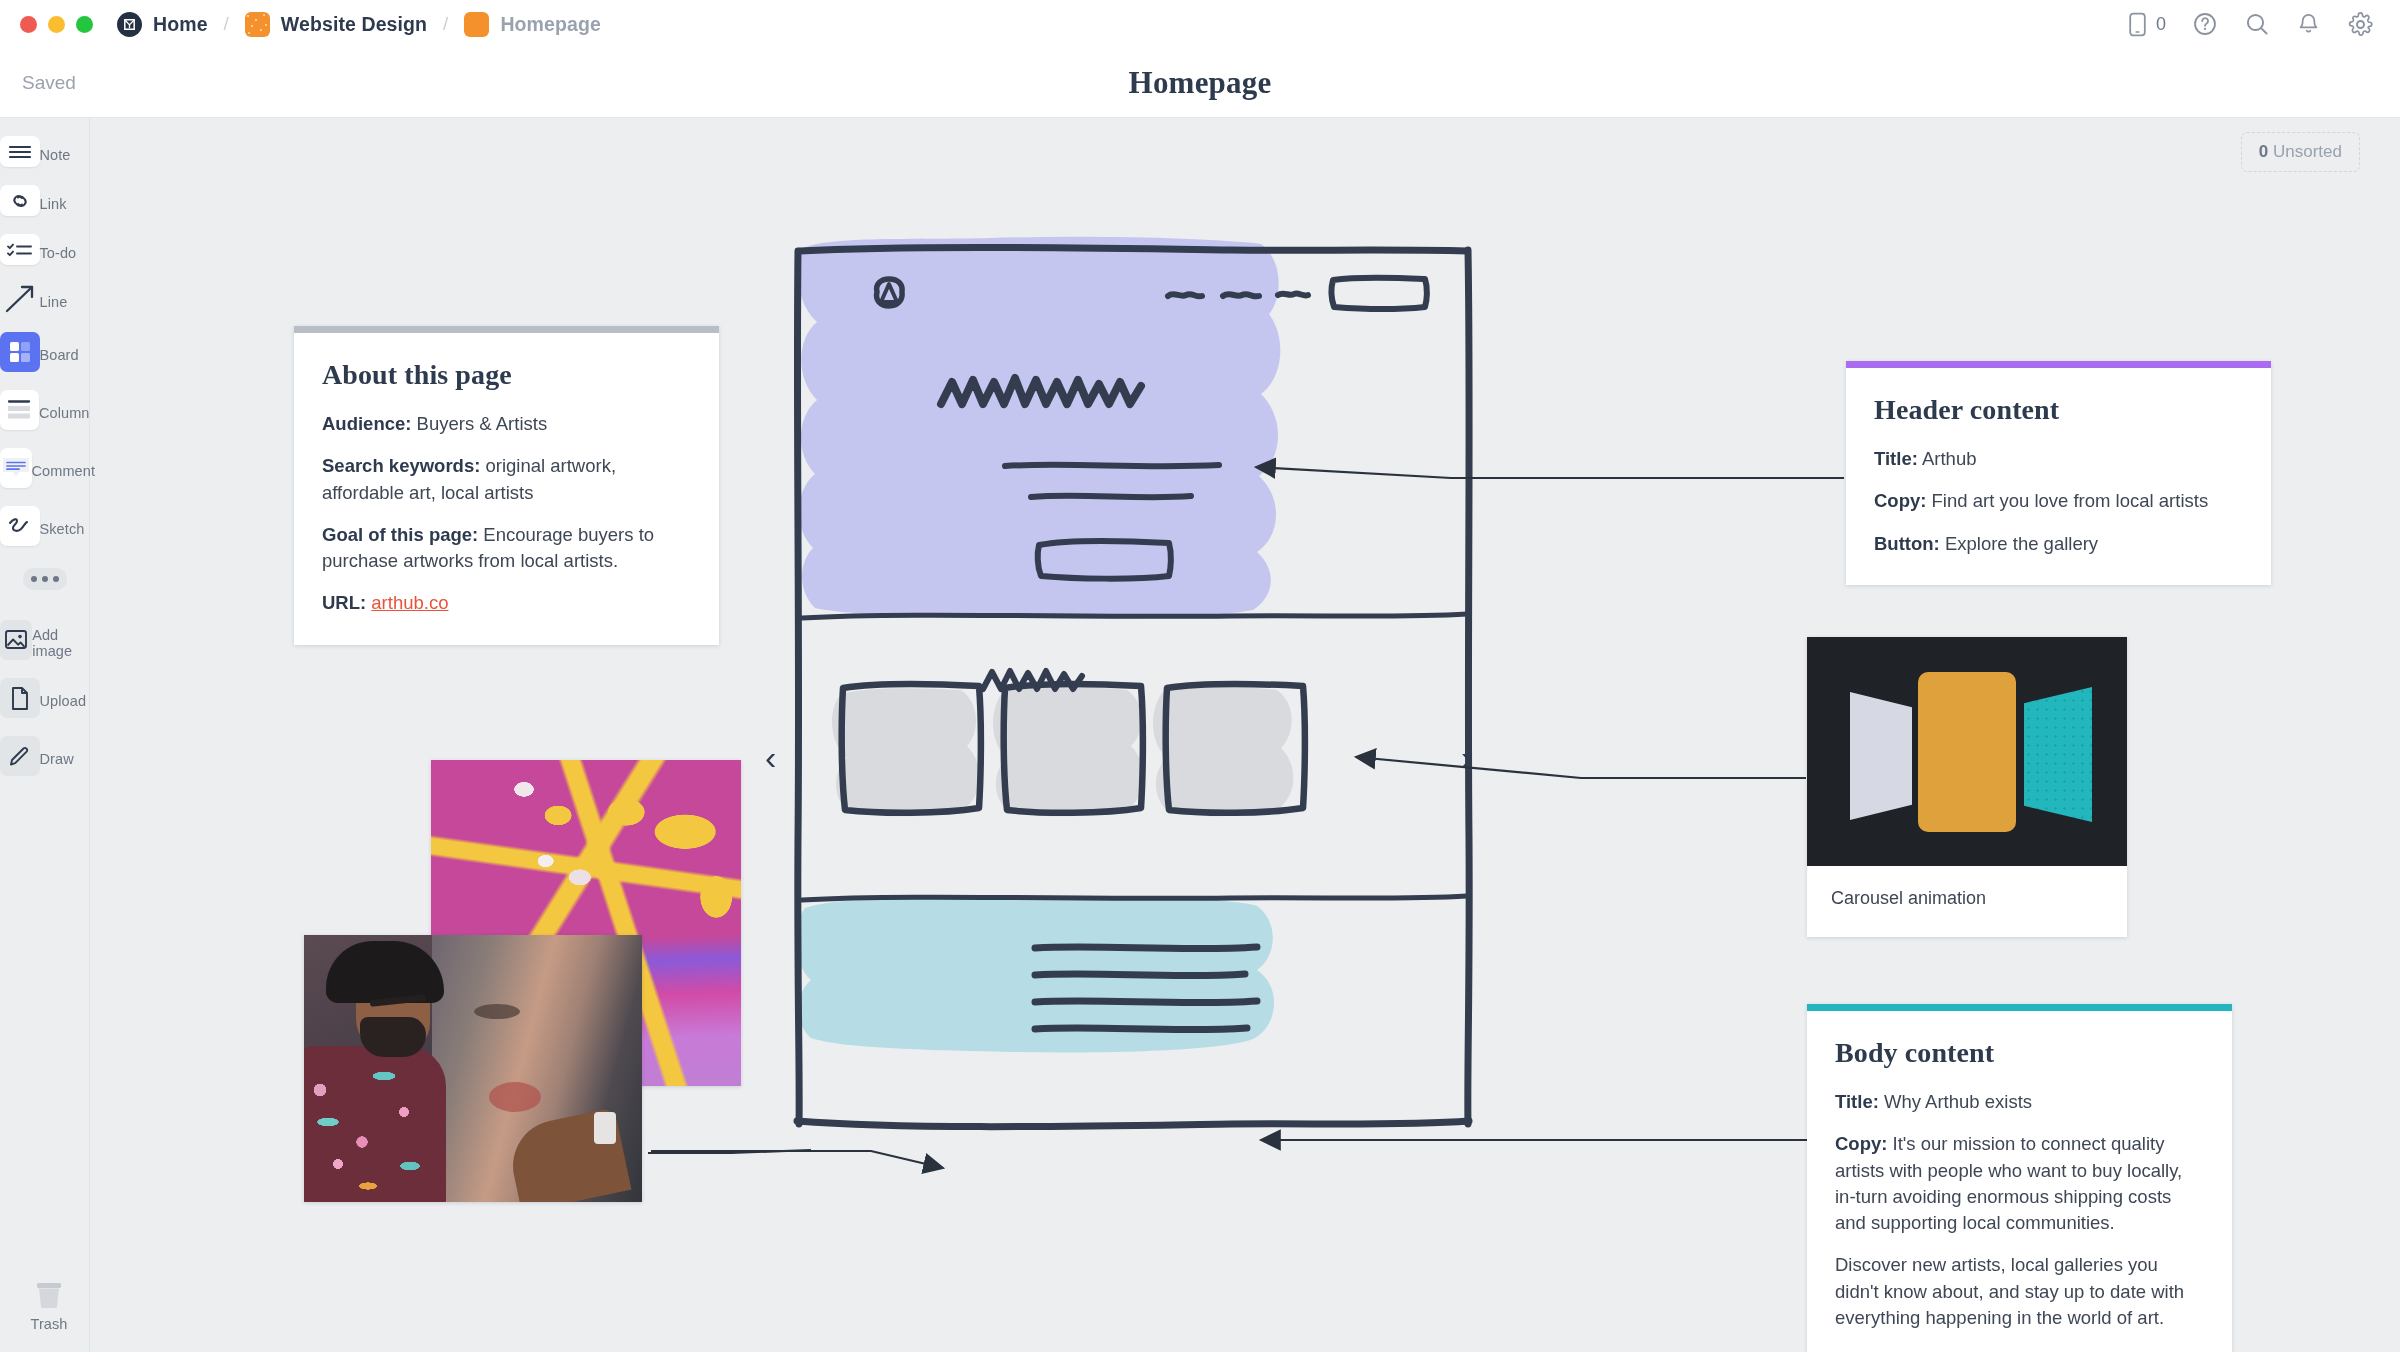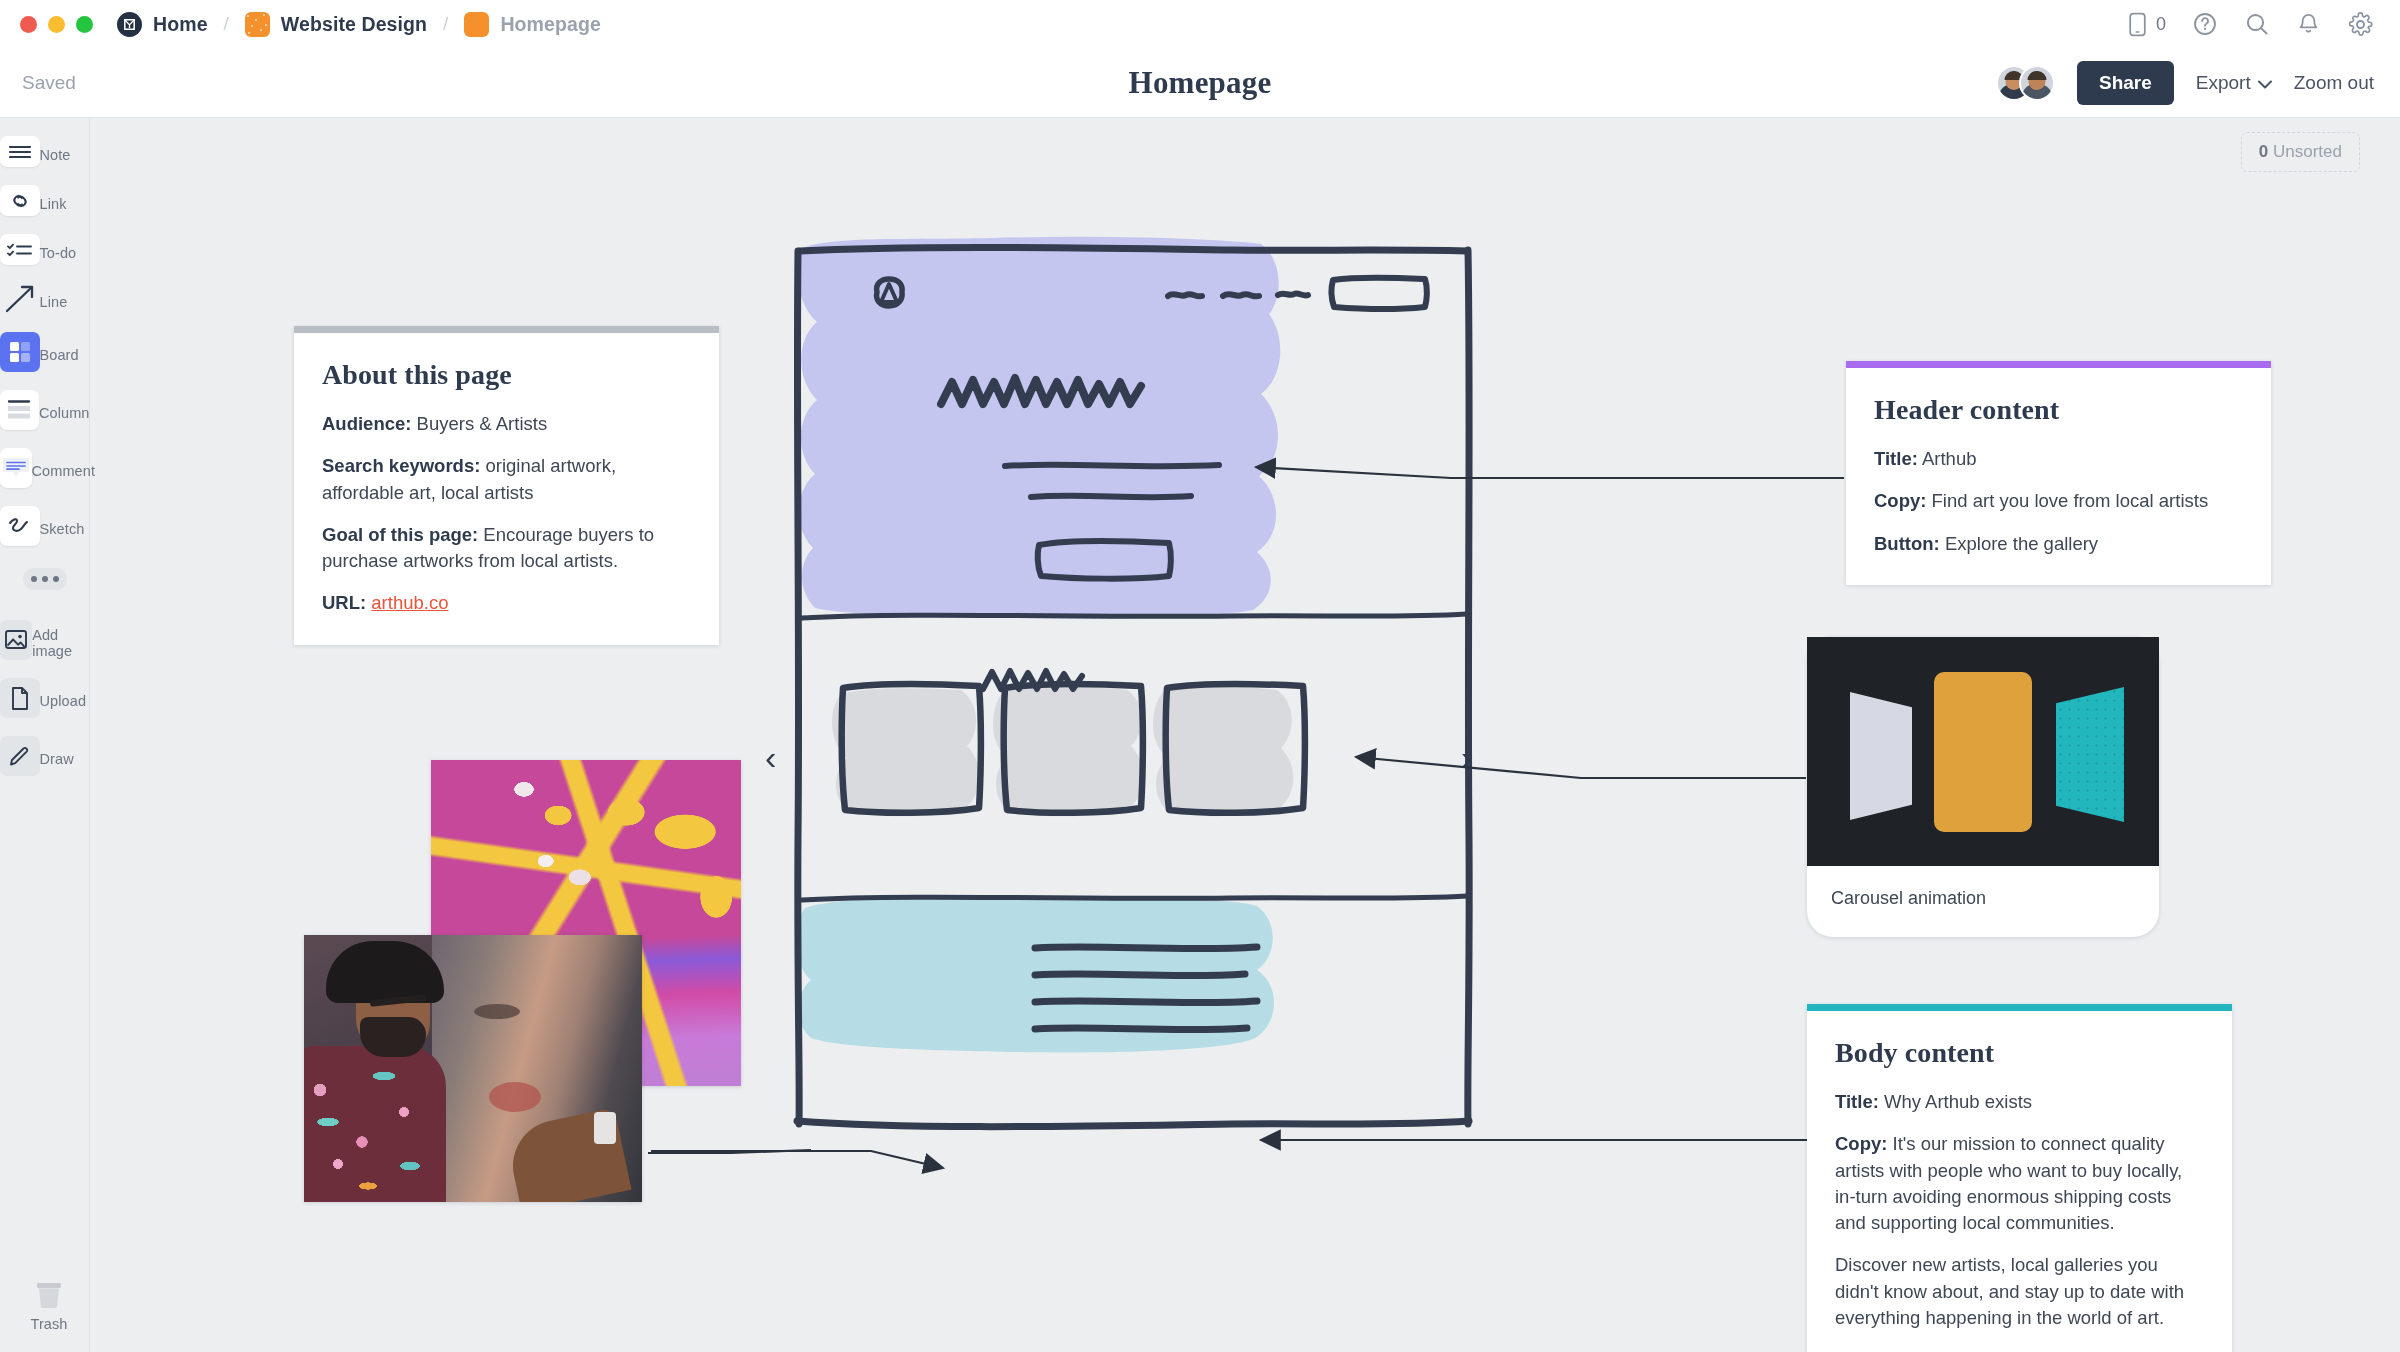--- a/index.html
+++ b/index.html
@@ -128,21 +128,21 @@
   .lnk { color: #e8543b; text-decoration: underline; }
 
   #about-card { left: 203px; top: 208px; width: 425px; }
   #about-card .card-bar { background: #b9bec6; }
   #header-card { left: 1755px; top: 243px; width: 425px; }
   #header-card .card-bar { background: #a96bf0; }
   #body-card  { left: 1716px; top: 886px; width: 425px; }
   #body-card .card-bar  { background: #23b5bf; }
 
   
-  #carousel-card { left: 1716px; top: 519px; width: 352px; background: #fff; box-shadow: 0 1px 4px rgba(30,40,60,.14); position: absolute; border-radius: 26px; }
+  #carousel-card { left: 1716px; top: 519px; width: 320px; background: #fff; box-shadow: 0 1px 4px rgba(30,40,60,.14); position: absolute; }
   .vid { height: 229px; background: #1f2227; position: relative; overflow: hidden; }
   .vid .pane { position: absolute; }
   .vid .left-pane {
     left: 43px; top: 55px; width: 62px; height: 128px;
     background: #d6d8e3;
     clip-path: polygon(0 0, 100% 12%, 100% 88%, 0 100%);
   }
   .vid .right-pane {
     right: 35px; top: 50px; width: 68px; height: 135px;
     background: #22b6bd;
@@ -282,44 +282,20 @@
           <circle cx="12" cy="12" r="3.1" fill="none" stroke="#8b93a1" stroke-width="1.7"></circle>
           <path d="M19.2 14a1.5 1.5 0 00.3 1.7l.1.1a1.8 1.8 0 11-2.6 2.6l-.1-.1a1.5 1.5 0 00-1.7-.3 1.5 1.5 0 00-.9 1.4v.2a1.8 1.8 0 01-3.6 0v-.1a1.5 1.5 0 00-1-1.4 1.5 1.5 0 00-1.7.3l-.1.1a1.8 1.8 0 11-2.6-2.6l.1-.1a1.5 1.5 0 00.3-1.7 1.5 1.5 0 00-1.4-.9h-.2a1.8 1.8 0 010-3.6h.1a1.5 1.5 0 001.4-1 1.5 1.5 0 00-.3-1.7l-.1-.1A1.8 1.8 0 017.3 4.7l.1.1a1.5 1.5 0 001.7.3H9.2a1.5 1.5 0 00.9-1.4v-.2a1.8 1.8 0 013.6 0v.1a1.5 1.5 0 00.9 1.4 1.5 1.5 0 001.7-.3l.1-.1a1.8 1.8 0 112.6 2.6l-.1.1a1.5 1.5 0 00-.3 1.7v.1a1.5 1.5 0 001.4.9h.2a1.8 1.8 0 010 3.6h-.1a1.5 1.5 0 00-1.4.9z" fill="none" stroke="#8b93a1" stroke-width="1.5" stroke-linejoin="round"></path>
         </svg>
     </span>
   </div>
 </div>
 
 <div class="secondbar">
   <div class="saved">Saved</div>
   <div class="page-title">Homepage</div>
-  <div class="sb-right">
-    <div class="avatars">
-      <span class="av">
-          <i class="body"></i>
-          <i class="head"></i>
-          <i class="hair"></i>
-        </span>
-      <span class="av b">
-          <i class="body"></i>
-          <i class="head"></i>
-          <i class="hair"></i>
-        </span>
-    </div>
-    <button class="share-btn">Share</button>
-    <div class="txt-btn">
-      <span>Export</span>
-      <span>
-        <svg width="14" height="9" viewBox="0 0 14 9">
-            <path d="M1 1.5l6 6 6-6" fill="none" stroke="#4a5464" stroke-width="2" stroke-linecap="round" stroke-linejoin="round"></path>
-          </svg>
-      </span>
-    </div>
-    <div class="txt-btn">Zoom out</div>
-  </div>
 </div>
 
 <div class="toolbar">
 
   <div class="tool">
     <div class="tool-box">
       <svg width="26" height="16" viewBox="0 0 26 16">
           <g stroke="#2e3a4d" stroke-width="2.2" stroke-linecap="round">
             <path d="M3 3h20M3 8h20M3 13h20"></path>
           </g>

